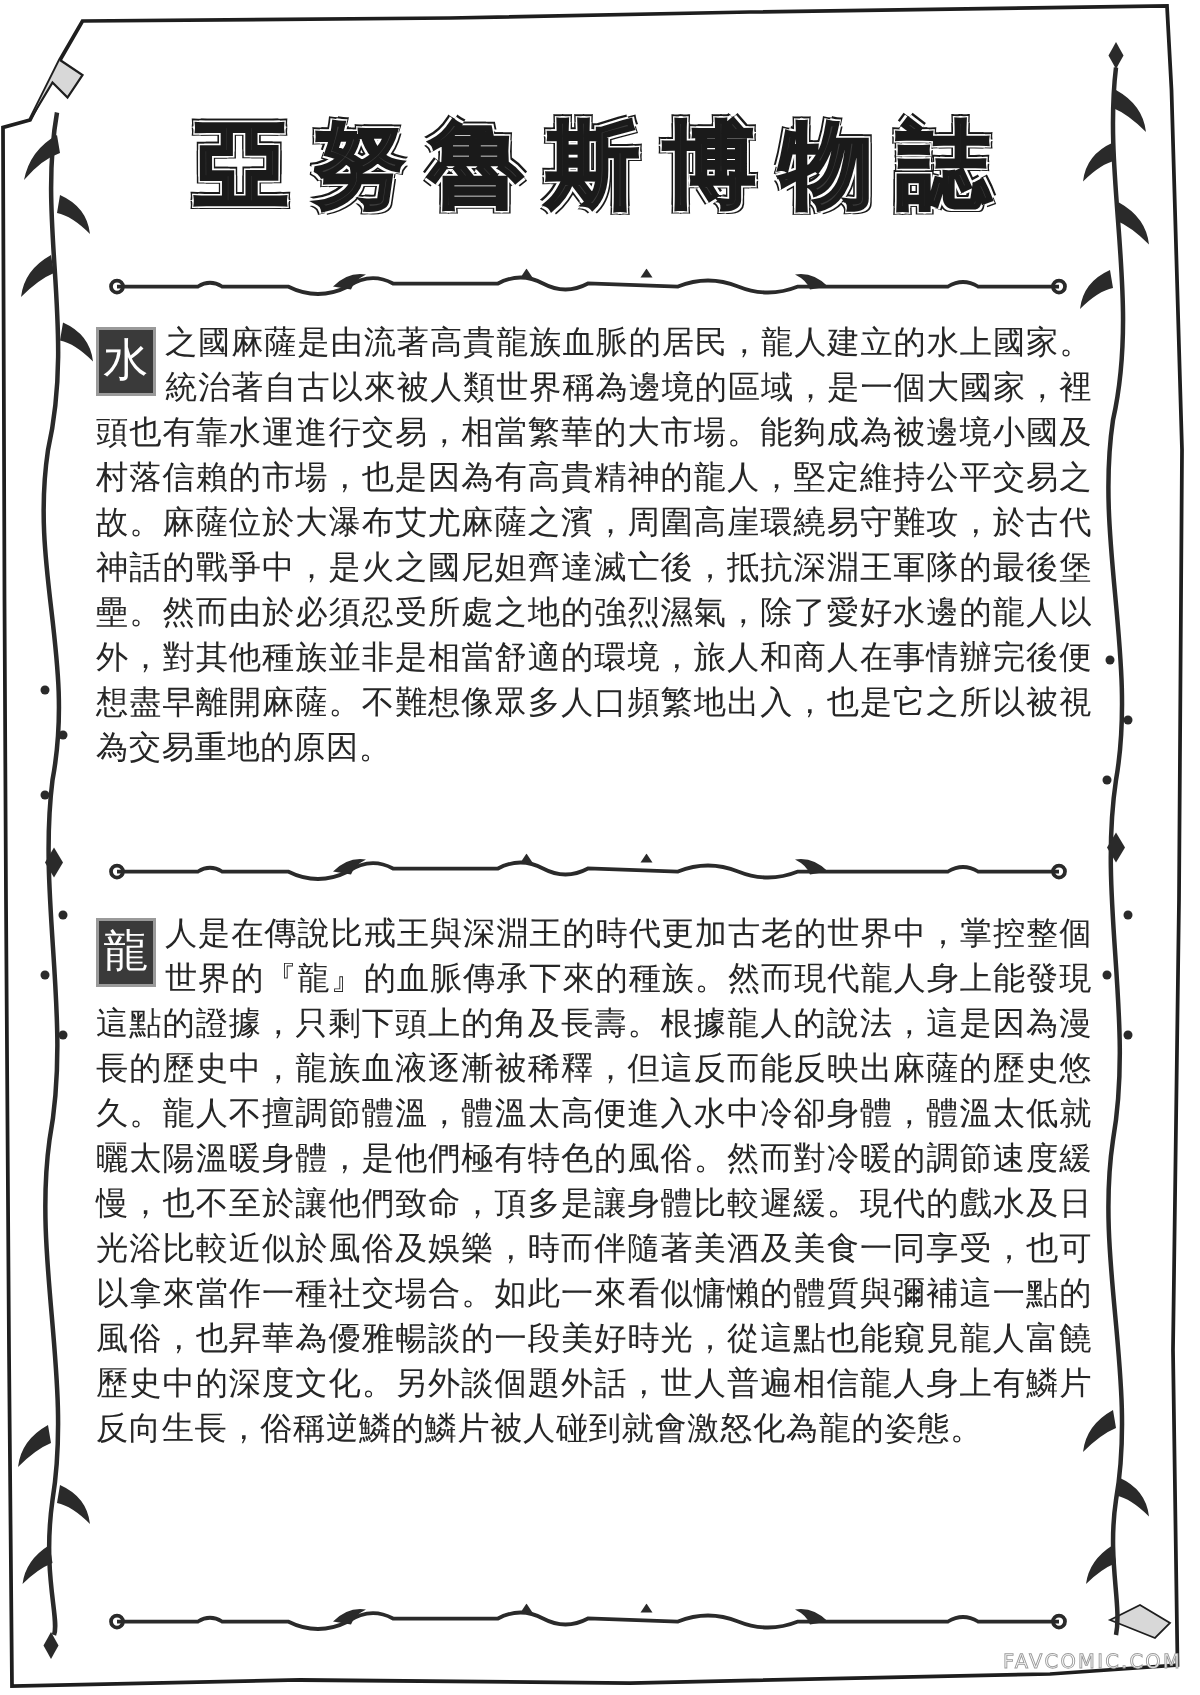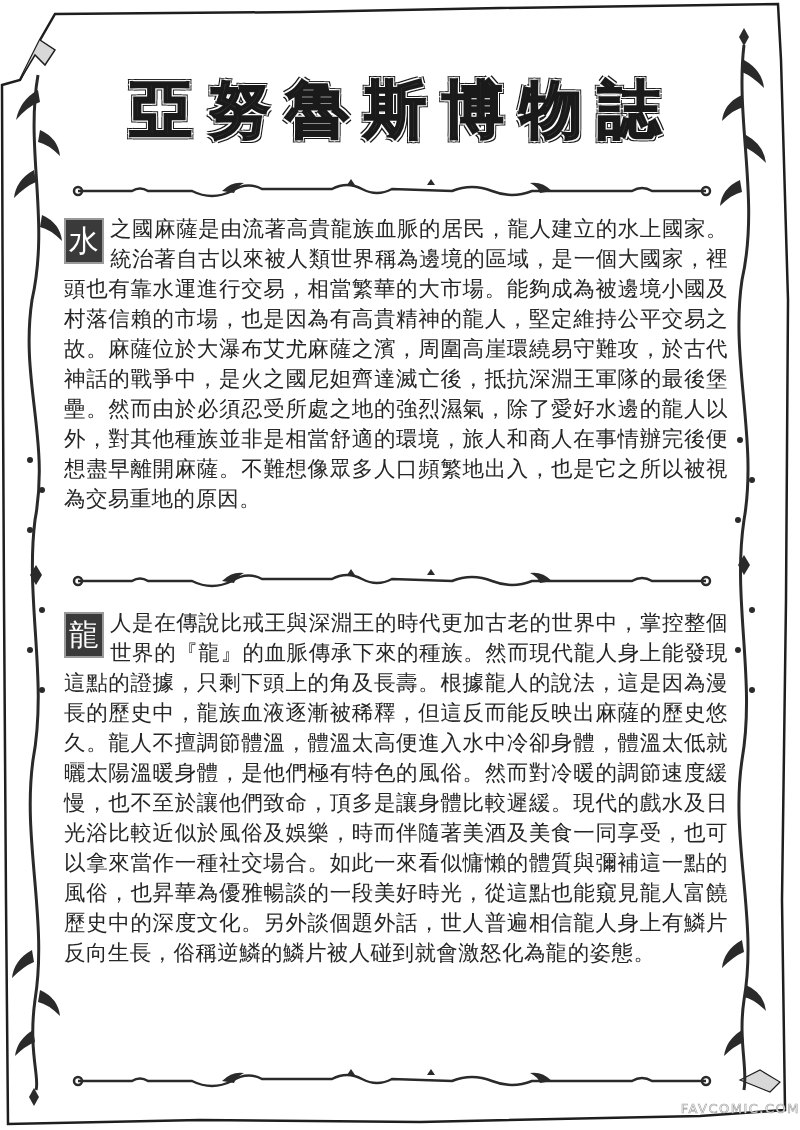--- a/index.html
+++ b/index.html
@@ -32,21 +32,21 @@
   }
   .dropcap {
     float: left; width: 40px; height: 46px; margin: 4px 6px 0 0;
     background: #3a3a3a; color: #ffffff; border: 2px solid #9a9a9a;
     box-sizing: border-box;
     font-size: 30px; line-height: 42px; text-align: center;
     font-family: "DejaVu Serif", serif;
   }
 
   .watermark {
-    position: absolute; right: 0; bottom: 14px;
+    position: absolute; right: 12px; bottom: 14px;
     font-family: "DejaVu Sans", "Liberation Sans", sans-serif;
     font-size: 13px; letter-spacing: 1.5px; color: #ffffff;
     -webkit-text-stroke: 0.6px #9a9a9a;
   }
 </style>
 </head>
 <body>
 
 <div class="frame">
   <svg width="800" height="1130" viewBox="0 0 800 1130">

